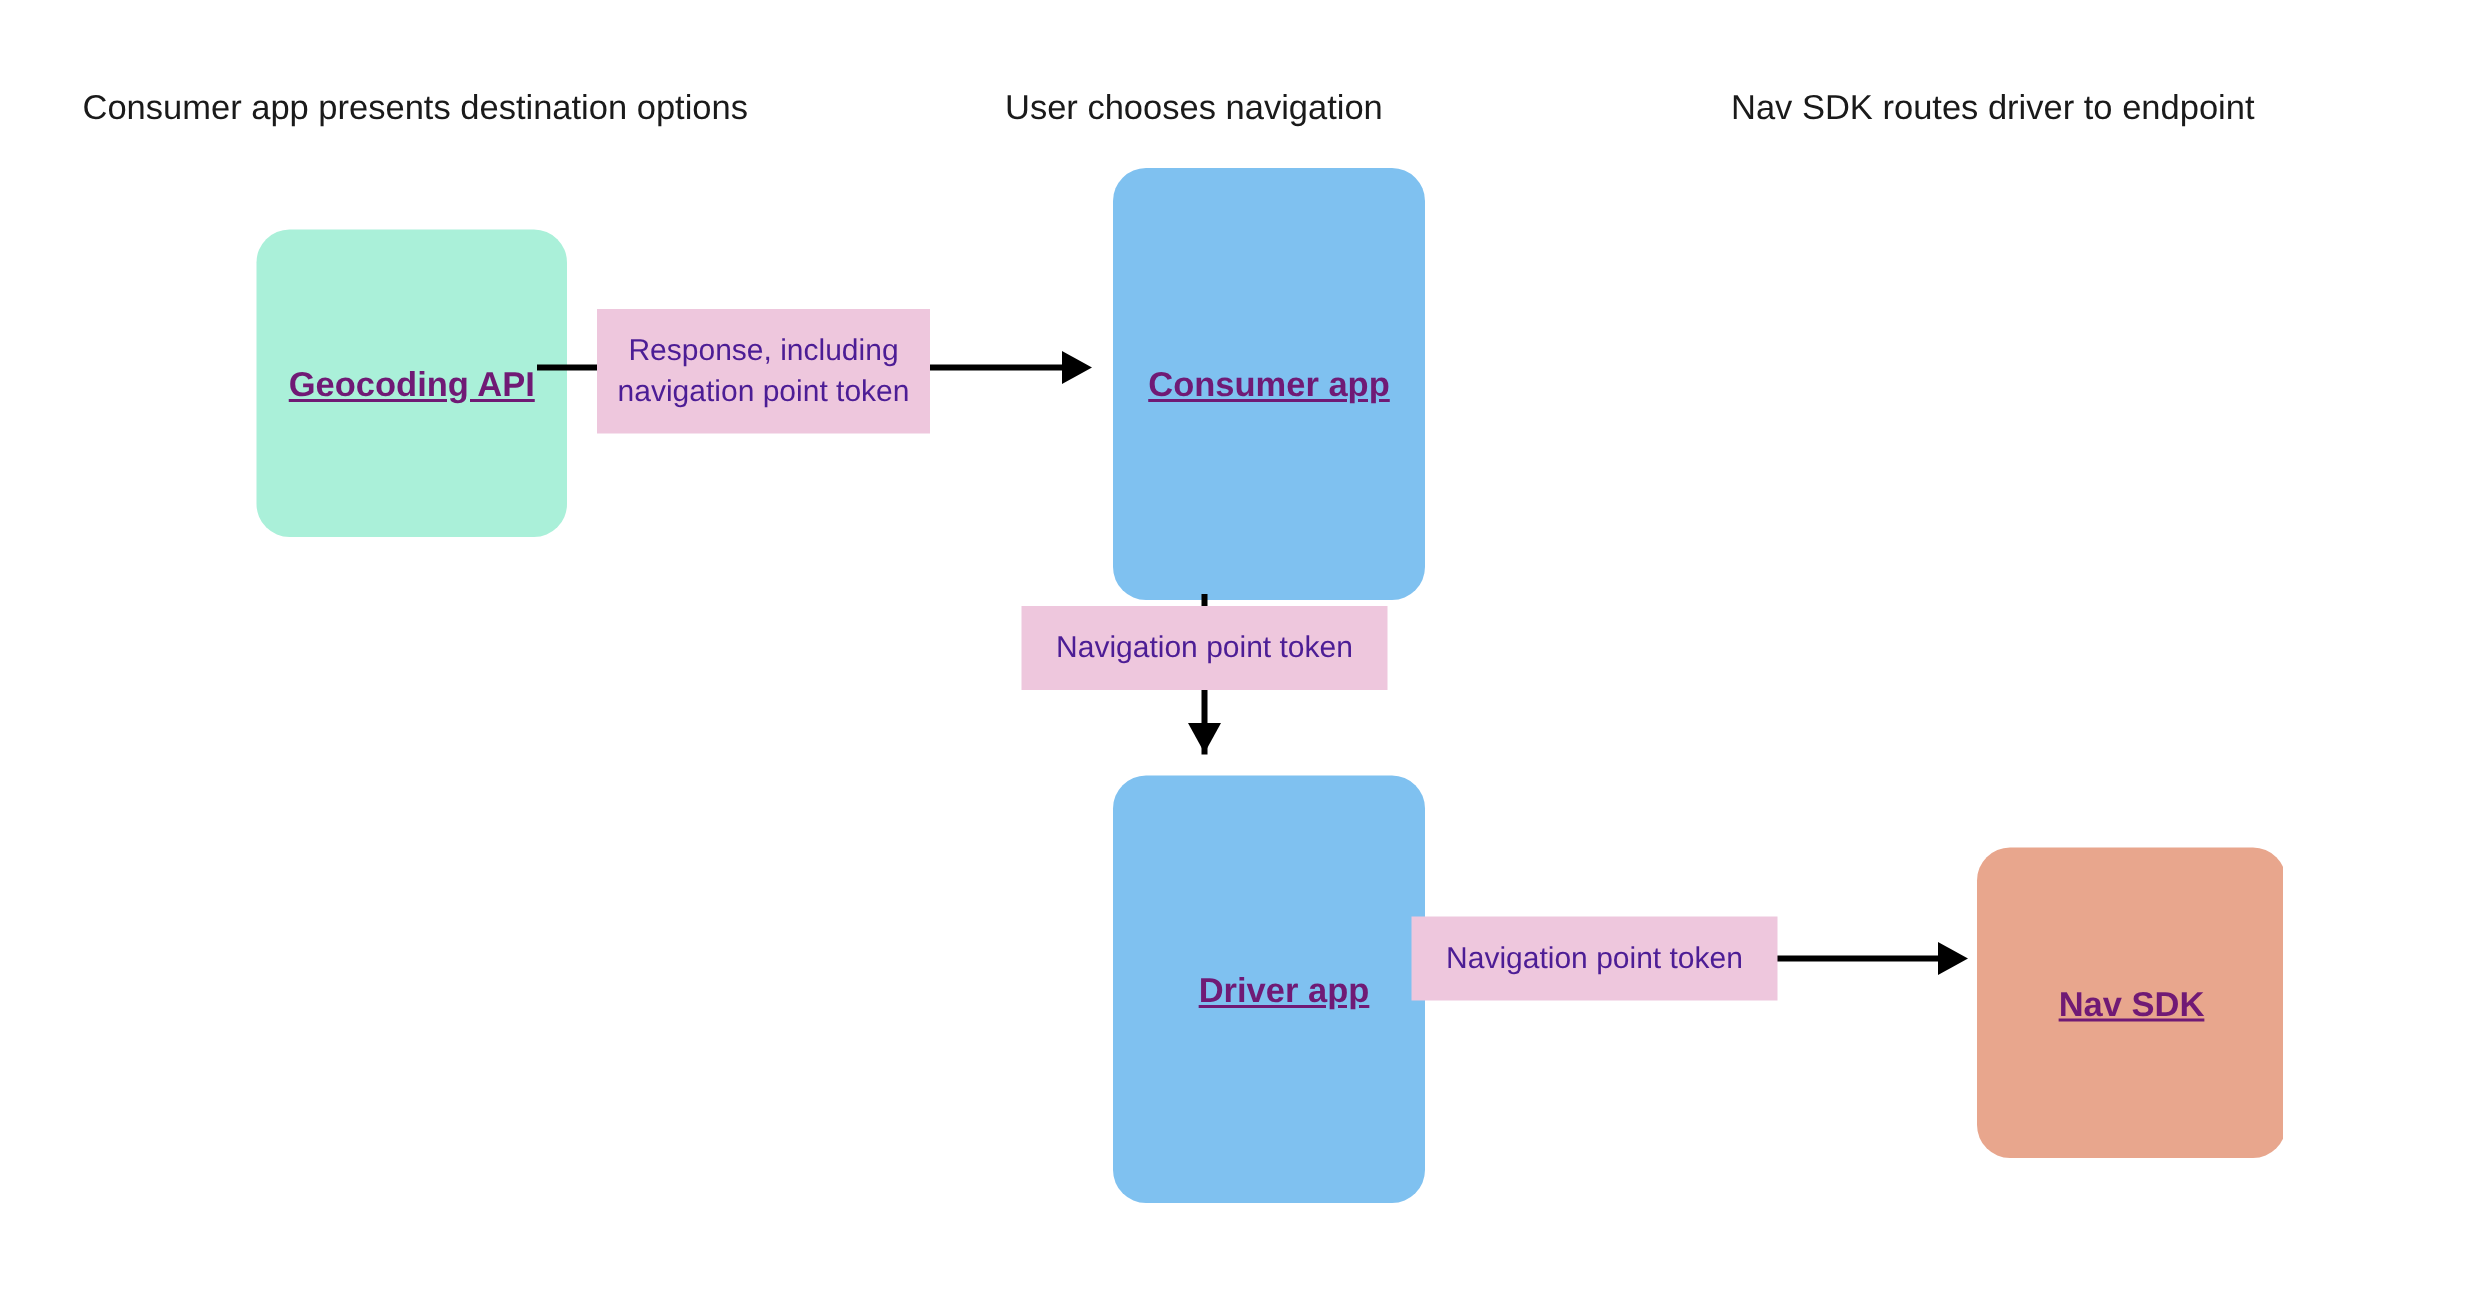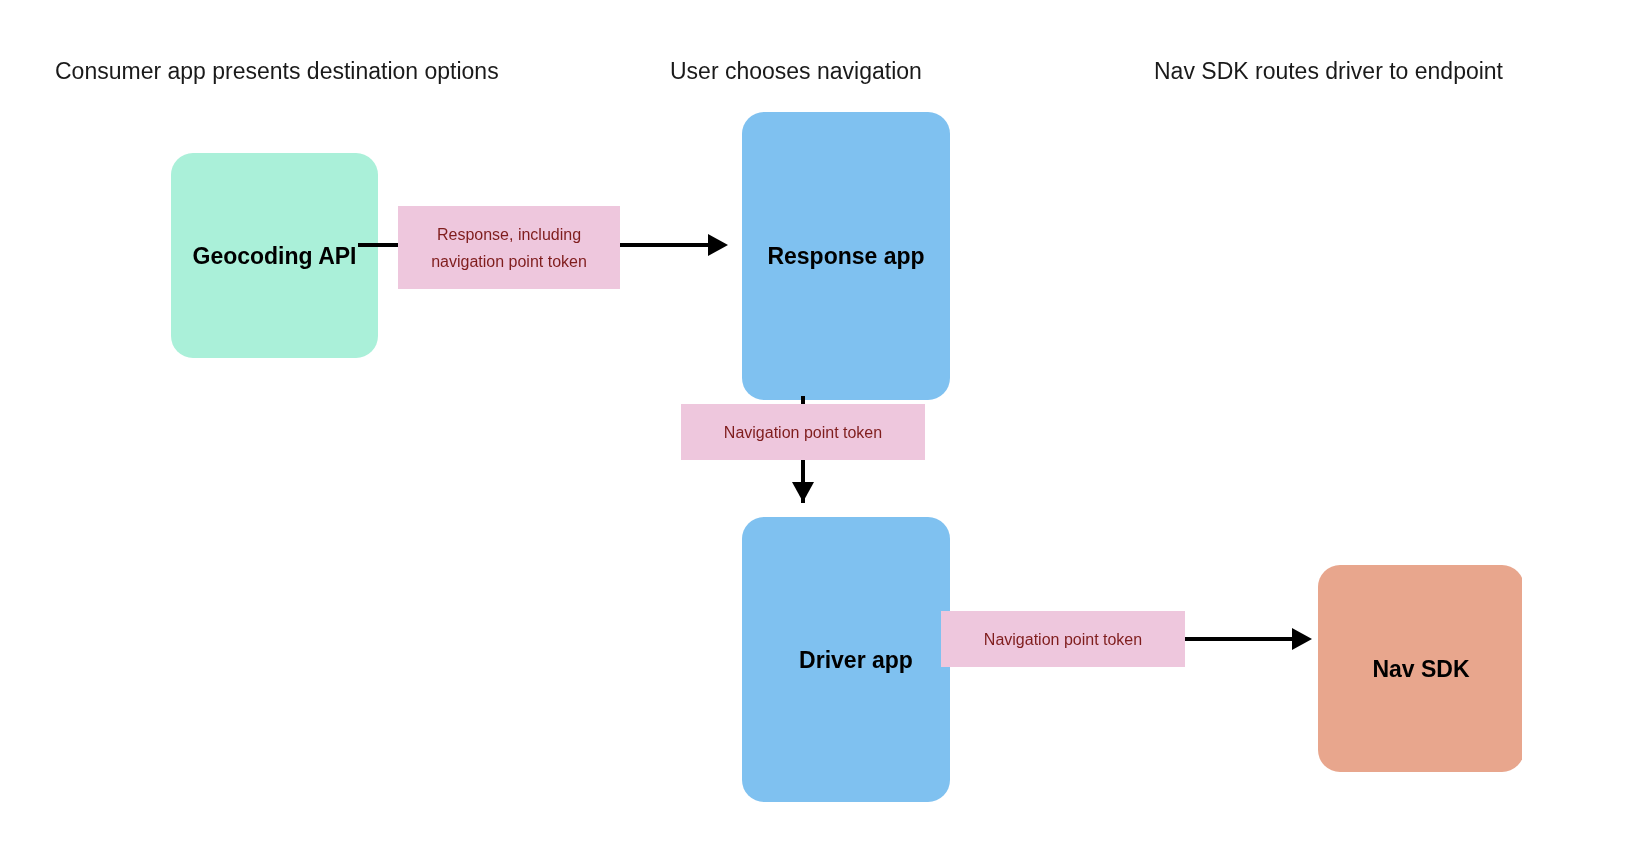--- a/index.html
+++ b/index.html
@@ -38,24 +38,25 @@
     position: absolute;
     border-radius: 22px;
     display: flex;
     align-items: center;
     justify-content: center;
     box-sizing: border-box;
   }
   .node-label {
     font-size: 23px;
     font-weight: 700;
-    color: #000000;
+    color: #701a75;
     text-align: center;
     line-height: 28px;
     white-space: nowrap;
+    text-decoration: underline;
   }
 
   #node-geocoding {
     left: 171px; top: 153px;
     width: 207px; height: 205px;
     background: #aaf0d9;
   }
   #node-consumer {
     left: 742px; top: 112px;
     width: 208px; height: 288px;
@@ -78,23 +79,23 @@
   .edge-label {
     position: absolute;
     background: #eec7dd;
     display: flex;
     align-items: center;
     justify-content: center;
     box-sizing: border-box;
     z-index: 3;
   }
   .edge-label-text {
-    font-size: 16px;
+    font-size: 20px;
     line-height: 27px;
-    color: #7f1d1d;
+    color: #4c1d95;
     text-align: center;
     font-weight: 400;
   }
   #label-response {
     left: 398px; top: 206px;
     width: 222px; height: 83px;
     padding: 0 6px;
   }
   #label-token-mid {
     left: 681px; top: 404px;
@@ -166,21 +167,21 @@
 
   <div id="conn-driver-label" class="conn conn-h"></div>
   <div id="conn-label-navsdk" class="conn conn-h"></div>
   <div id="arrow-to-navsdk" class="arrow-head arrow-right"></div>
 
   <div id="node-geocoding" class="node">
     <span class="node-label">Geocoding API</span>
   </div>
 
   <div id="node-consumer" class="node">
-    <span class="node-label">Response app</span>
+    <span class="node-label">Consumer app</span>
   </div>
 
   <div id="node-driver" class="node">
     <span class="node-label">Driver app</span>
   </div>
 
   <div id="node-navsdk" class="node">
     <span class="node-label">Nav SDK</span>
   </div>
 

